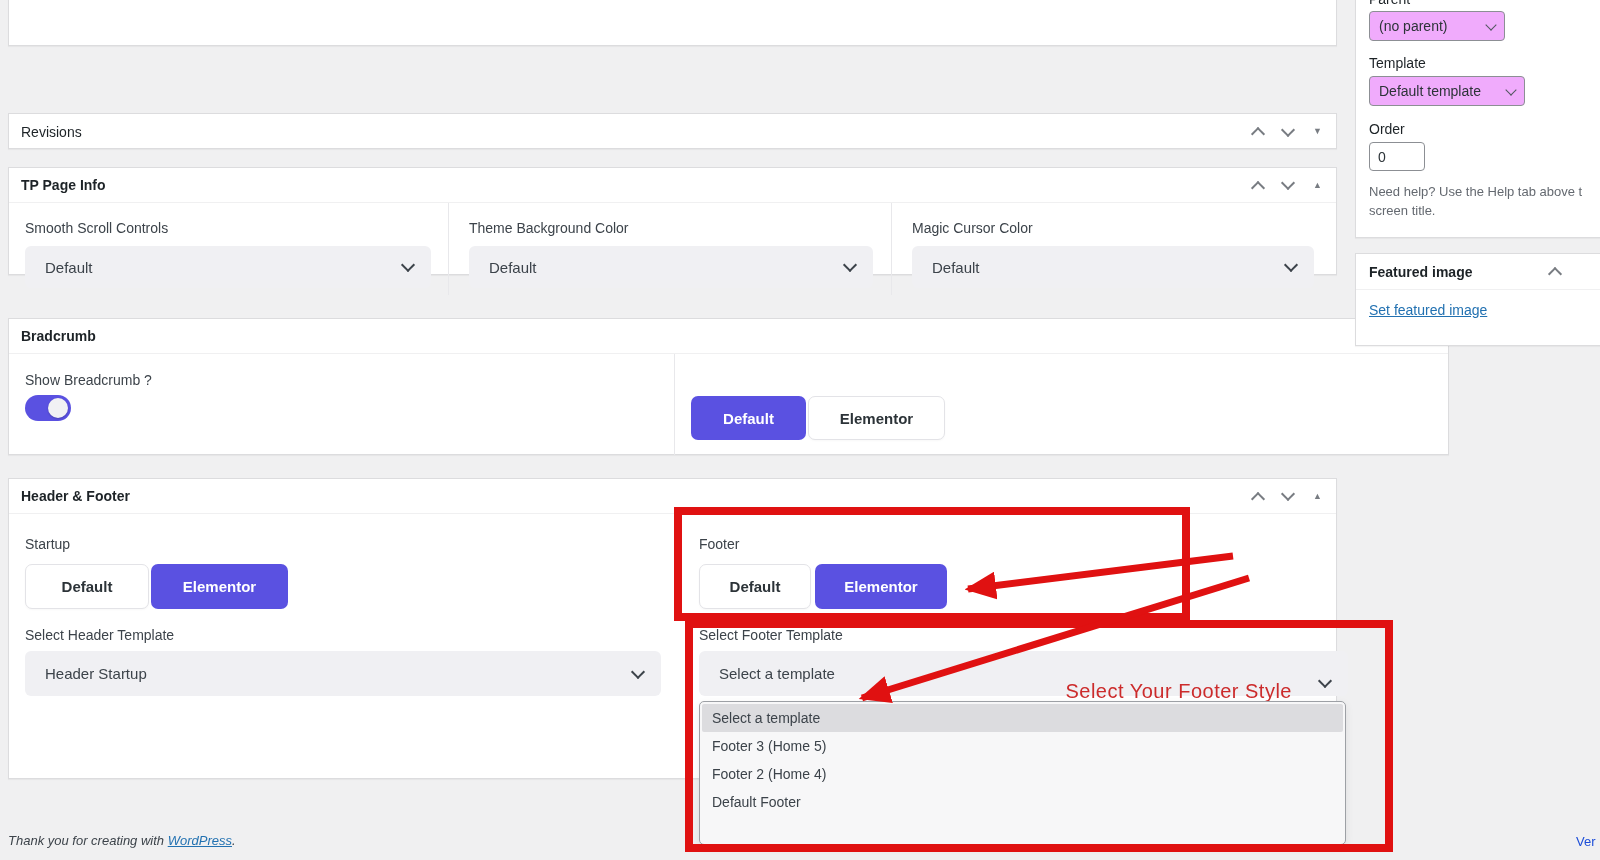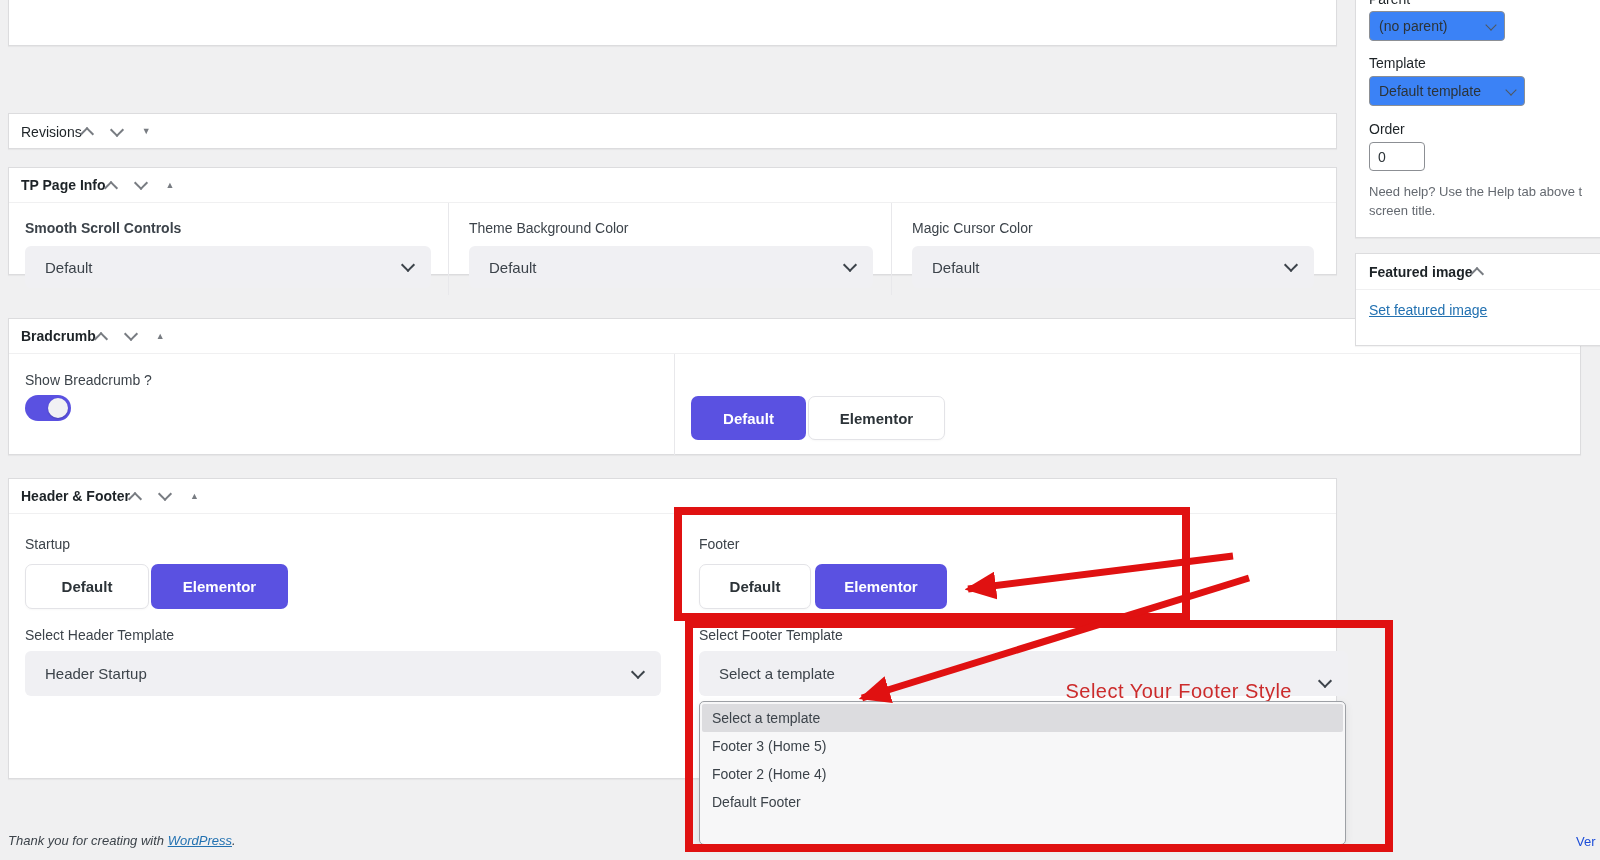--- a/index.html
+++ b/index.html
@@ -1,21 +1,21 @@
 <!DOCTYPE html>
 <html><head>
 <meta charset="utf-8">
 <style>
   html,body{margin:0;padding:0;}
   body{font-family:"Liberation Sans","DejaVu Sans",sans-serif;}
   .stage{position:relative;width:1600px;height:860px;background:#f0f0f1;overflow:hidden;}
 
   
   .panel{position:absolute;background:#fff;border:1px solid #dcdcde;box-shadow:0 1px 1px rgba(0,0,0,.04);box-sizing:border-box;}
-  .phead{position:absolute;left:0;top:0;right:0;height:35px;display:flex;align-items:center;padding:0 14px 0 12px;box-sizing:border-box;border-bottom:1px solid #f0f0f1;}
+  .phead{position:absolute;left:0;top:0;right:0;height:35px;display:flex;align-items:center;justify-content:space-between;padding:0 14px 0 12px;box-sizing:border-box;border-bottom:1px solid #f0f0f1;}
   .phead.noline{border-bottom:none;}
   .ptitle{font-size:14px;color:#1d2327;}
   .w600{font-weight:700;}
   .handles{display:flex;align-items:center;gap:20px;}
   .chev{display:inline-block;width:8px;height:8px;border-right:2px solid #787c82;border-bottom:2px solid #787c82;}
   .chev.up{transform:rotate(-135deg);margin-top:5px;}
   .chev.dn{transform:rotate(45deg);margin-bottom:4px;}
   .tri{font-size:9px;color:#787c82;line-height:1;}
 
   .lbl{position:absolute;font-size:14px;color:#3c434a;white-space:nowrap;}
@@ -36,21 +36,21 @@
   .knob{position:absolute;top:3px;left:23px;width:20px;height:20px;border-radius:50%;background:#f1f1f4;box-shadow:0 1px 2px rgba(0,0,0,.2);}
 
   .vdiv{position:absolute;width:1px;background:#e8e8eb;}
 
   
   .ddlist{position:absolute;left:699px;top:701px;width:647px;height:144px;background:#f7f7f8;border:1px solid #9da0a5;border-radius:5px;box-sizing:border-box;padding:2px 2px;overflow:hidden;box-shadow:0 3px 8px rgba(0,0,0,.08);}
   .dditem{height:28px;line-height:28px;padding:0 10px;font-size:14px;color:#3c434a;border-radius:2px;}
   .dditem.hl{background:#dcdcdf;}
 
   
-  .wsel{position:absolute;background:#3b82f6;border:1px solid #8c8f94;border-radius:4px;display:flex;align-items:center;justify-content:space-between;padding:0 9px;box-sizing:border-box;font-size:14px;color:#2c3338;}
+  .wsel{position:absolute;background:#f0abfc;border:1px solid #8c8f94;border-radius:4px;display:flex;align-items:center;justify-content:space-between;padding:0 9px;box-sizing:border-box;font-size:14px;color:#2c3338;}
   .wsel .schev{width:7px;height:7px;border-right:1.8px solid #50575e;border-bottom:1.8px solid #50575e;transform:rotate(45deg);margin-top:-3px;}
   .winput{position:absolute;border:1px solid #8c8f94;border-radius:4px;background:#fff;font-size:14px;color:#2c3338;padding:0 8px;box-sizing:border-box;font-family:inherit;}
   .slbl{position:absolute;font-size:14px;color:#1d2327;white-space:nowrap;}
   .help{position:absolute;font-size:13px;color:#646970;white-space:nowrap;overflow:hidden;}
   .link{color:#2271b1;text-decoration:underline;font-size:14px;}
 
   .statusbar-left{position:absolute;left:8px;top:833px;font-size:13px;font-style:italic;color:#3c434a;white-space:nowrap;}
   .statusbar-right{position:absolute;left:1576px;top:834px;font-size:13px;color:#1d4ed8;white-space:nowrap;}
 
   .overlay{position:absolute;left:0;top:0;pointer-events:none;}
@@ -80,40 +80,40 @@
       <span class="ptitle w600">TP Page Info</span>
       <span class="handles">
         <span class="chev up"></span>
         <span class="chev dn"></span>
         <span class="tri">▲</span>
       </span>
     </div>
     <div class="vdiv" style="left:439px;top:35px;height:92px;"></div>
     <div class="vdiv" style="left:882px;top:35px;height:92px;"></div>
 
-    <span class="lbl" style="left:16px;top:52px;font-weight:bold;">Smooth Scroll Controls</span>
+    <span class="lbl" style="left:16px;top:52px;">Smooth Scroll Controls</span>
     <div class="fsel" style="left:16px;top:78px;width:406px;height:42px;">
       <span>Default</span>
       <span class="schev"></span>
     </div>
 
     <span class="lbl" style="left:460px;top:52px;">Theme Background Color</span>
     <div class="fsel" style="left:460px;top:78px;width:404px;height:42px;">
       <span>Default</span>
       <span class="schev"></span>
     </div>
 
     <span class="lbl" style="left:903px;top:52px;">Magic Cursor Color</span>
     <div class="fsel" style="left:903px;top:78px;width:402px;height:42px;">
       <span>Default</span>
       <span class="schev"></span>
     </div>
   </div>
 
-  <div class="panel" style="left:8px;top:318px;width:1573px;height:137px;">
+  <div class="panel" style="left:8px;top:318px;width:1441px;height:137px;">
     <div class="phead">
       <span class="ptitle w600">Bradcrumb</span>
       <span class="handles">
         <span class="chev up"></span>
         <span class="chev dn"></span>
         <span class="tri">▲</span>
       </span>
     </div>
     <div class="vdiv" style="left:665px;top:35px;height:101px;"></div>
 

